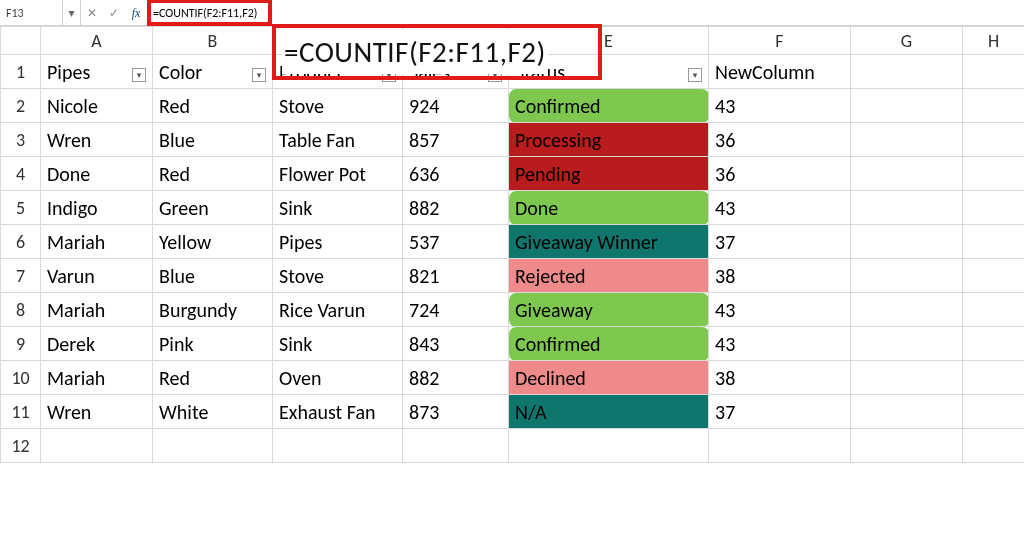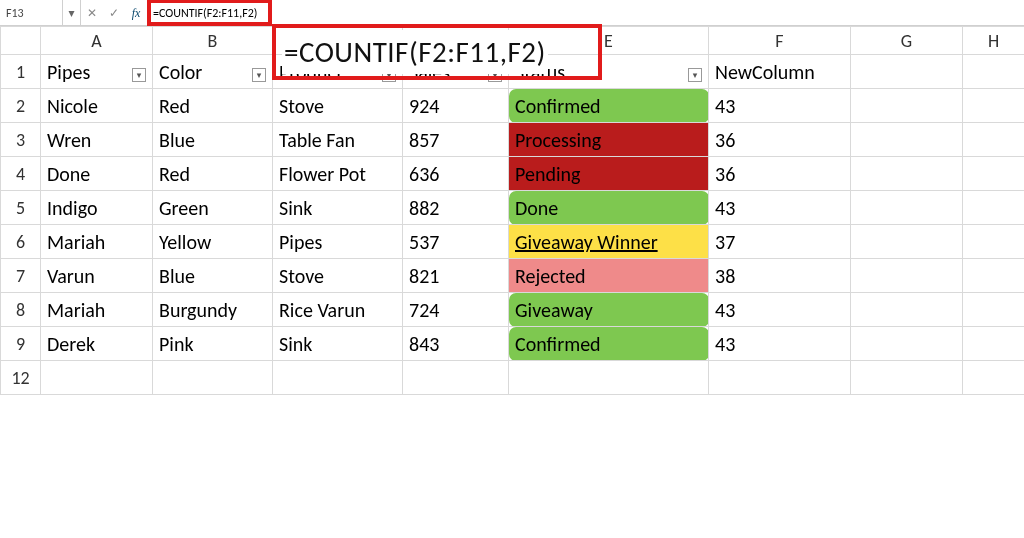--- a/index.html
+++ b/index.html
@@ -124,21 +124,21 @@
     border: 1px solid #999;
     font-size: 9px;
     line-height: 12px;
     text-align: center;
     color: #555;
     margin-top: 8px;
     background: #fff;
   }
   .st-green  { background: #7ec850; border-radius: 7px; }
   .st-yellow { background: #b91c1c; }
-  .st-blue   { background: #fde047; text-decoration: underline; }
+  .st-blue   { background: #0f766e; }
   .st-red    { background: #ef8a8a; margin-left: 20px; }
   .selcell {
     outline: 2px solid #1a7e3b;
     outline-offset: -1px;
     position: relative;
   }
   .selcell::after {
     content: "";
     position: absolute;
     right: -3px; bottom: -3px;
@@ -283,20 +283,42 @@
           <td>Derek</td>
           <td>Pink</td>
           <td>Sink</td>
           <td class="num">843</td>
           <td class="st-green">Confirmed</td>
           <td class="num">43</td>
           <td></td>
           <td></td>
         </tr>
         <tr>
+          <td class="rowhdr">10</td>
+          <td>Mariah</td>
+          <td>Red</td>
+          <td>Oven</td>
+          <td class="num">882</td>
+          <td class="st-red">Declined</td>
+          <td class="num">38</td>
+          <td></td>
+          <td></td>
+        </tr>
+        <tr>
+          <td class="rowhdr">11</td>
+          <td>Wren</td>
+          <td>White</td>
+          <td>Exhaust Fan</td>
+          <td class="num">873</td>
+          <td class="st-blue">N/A</td>
+          <td class="num">37</td>
+          <td></td>
+          <td></td>
+        </tr>
+        <tr>
           <td class="rowhdr">12</td>
           <td class=""></td>
           <td class=""></td>
           <td class=""></td>
           <td class=""></td>
           <td class=""></td>
           <td class=""></td>
           <td class=""></td>
           <td class=""></td>
         </tr>

